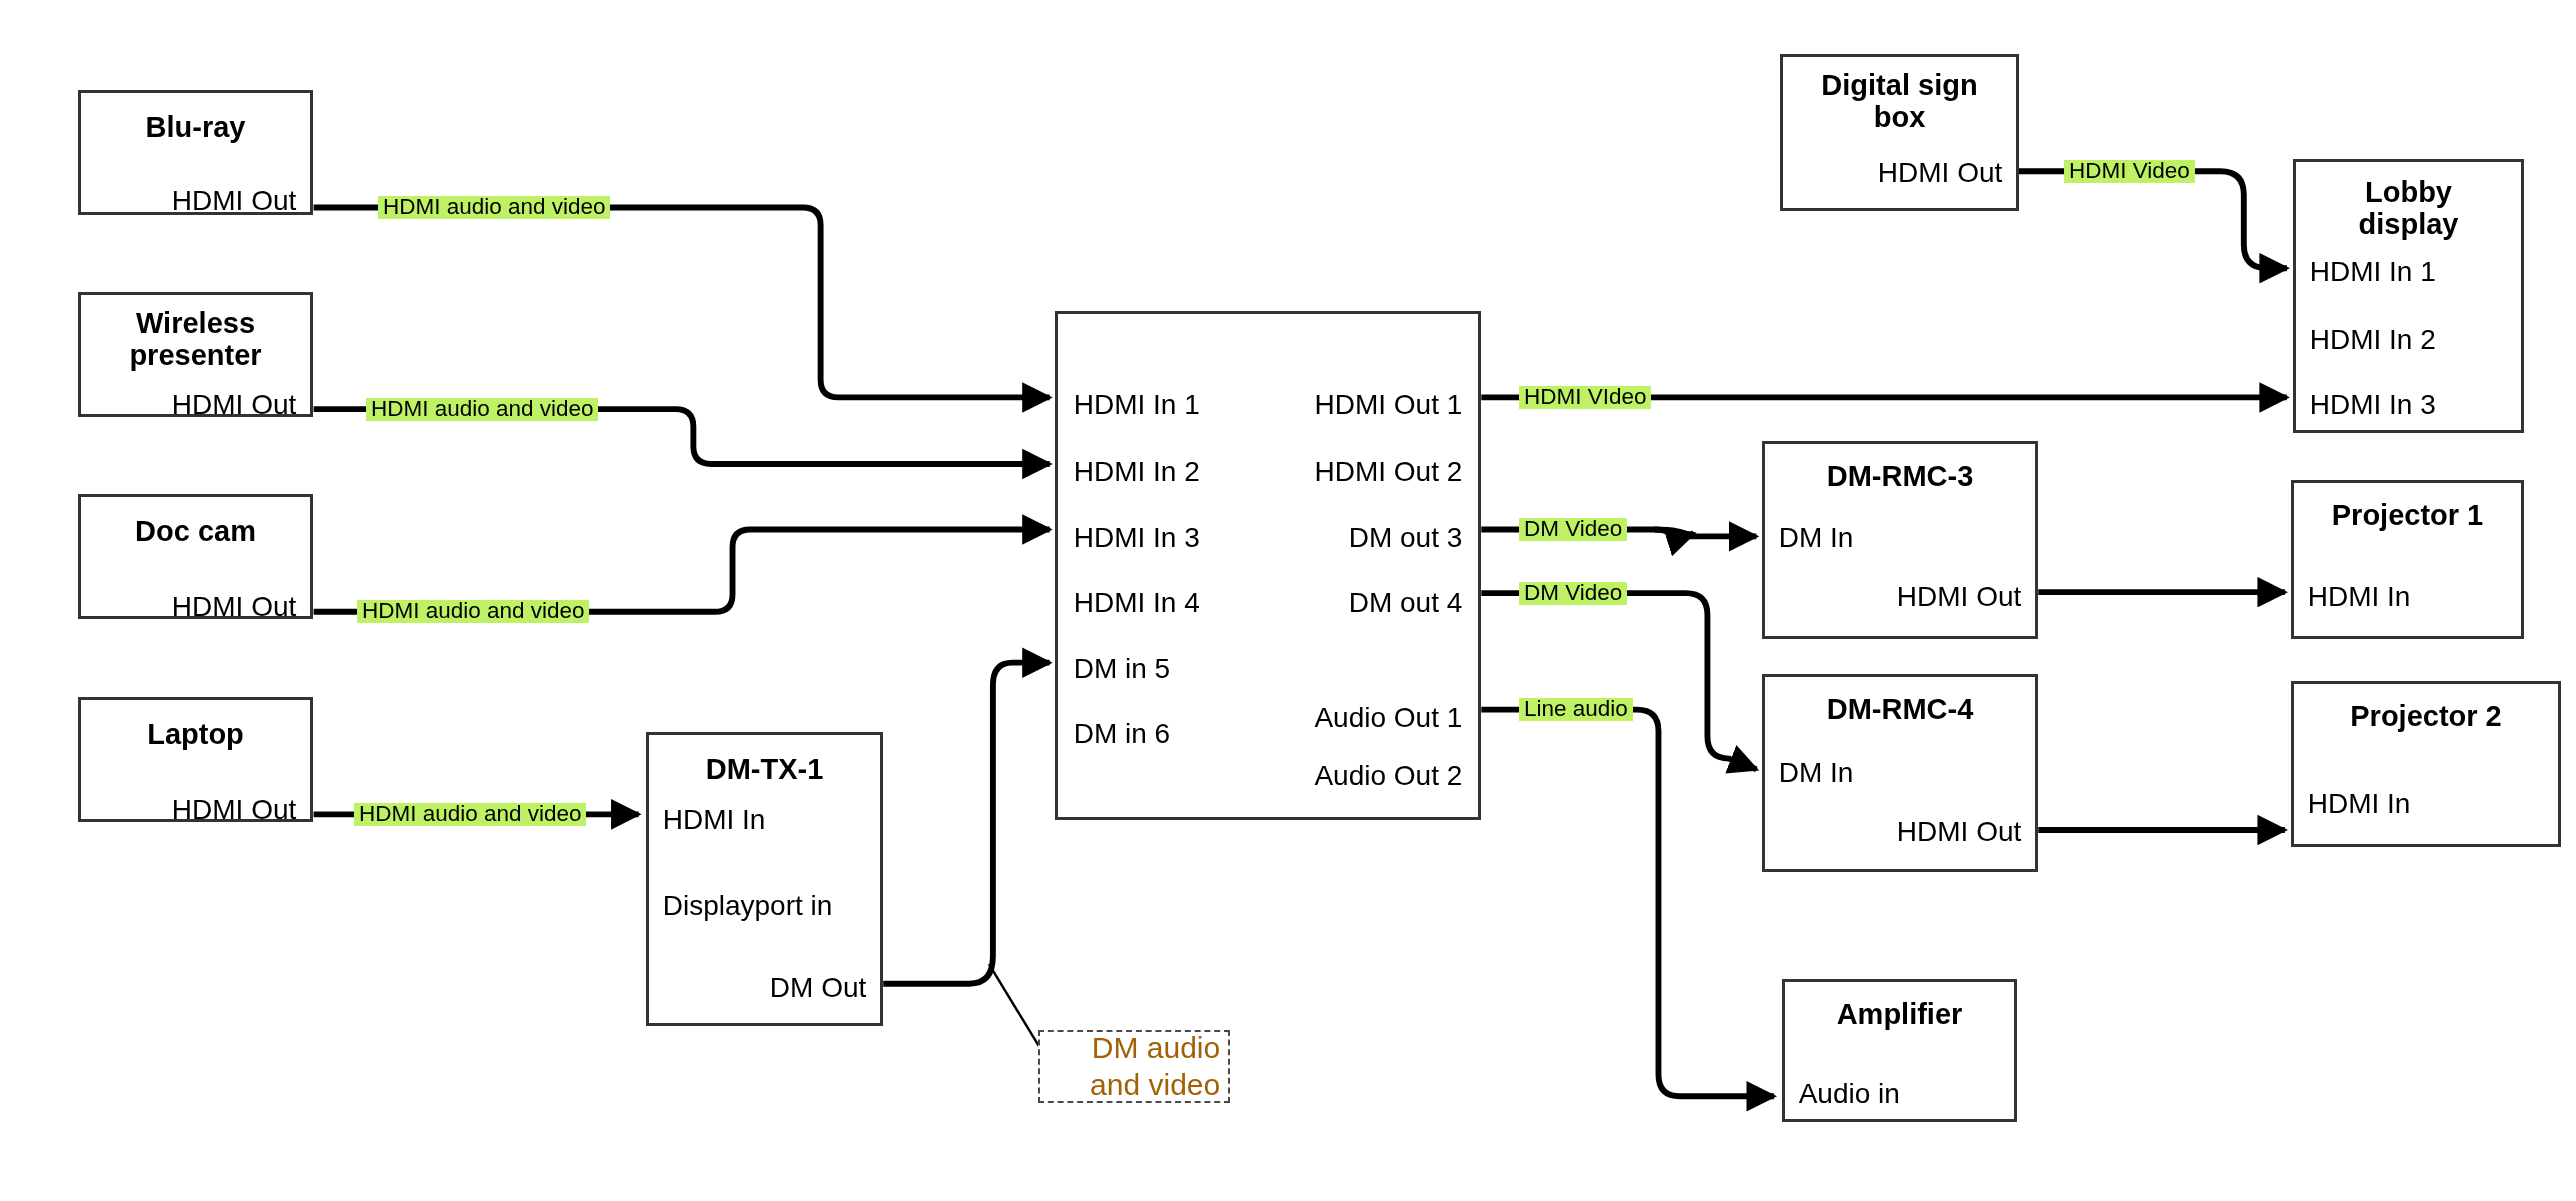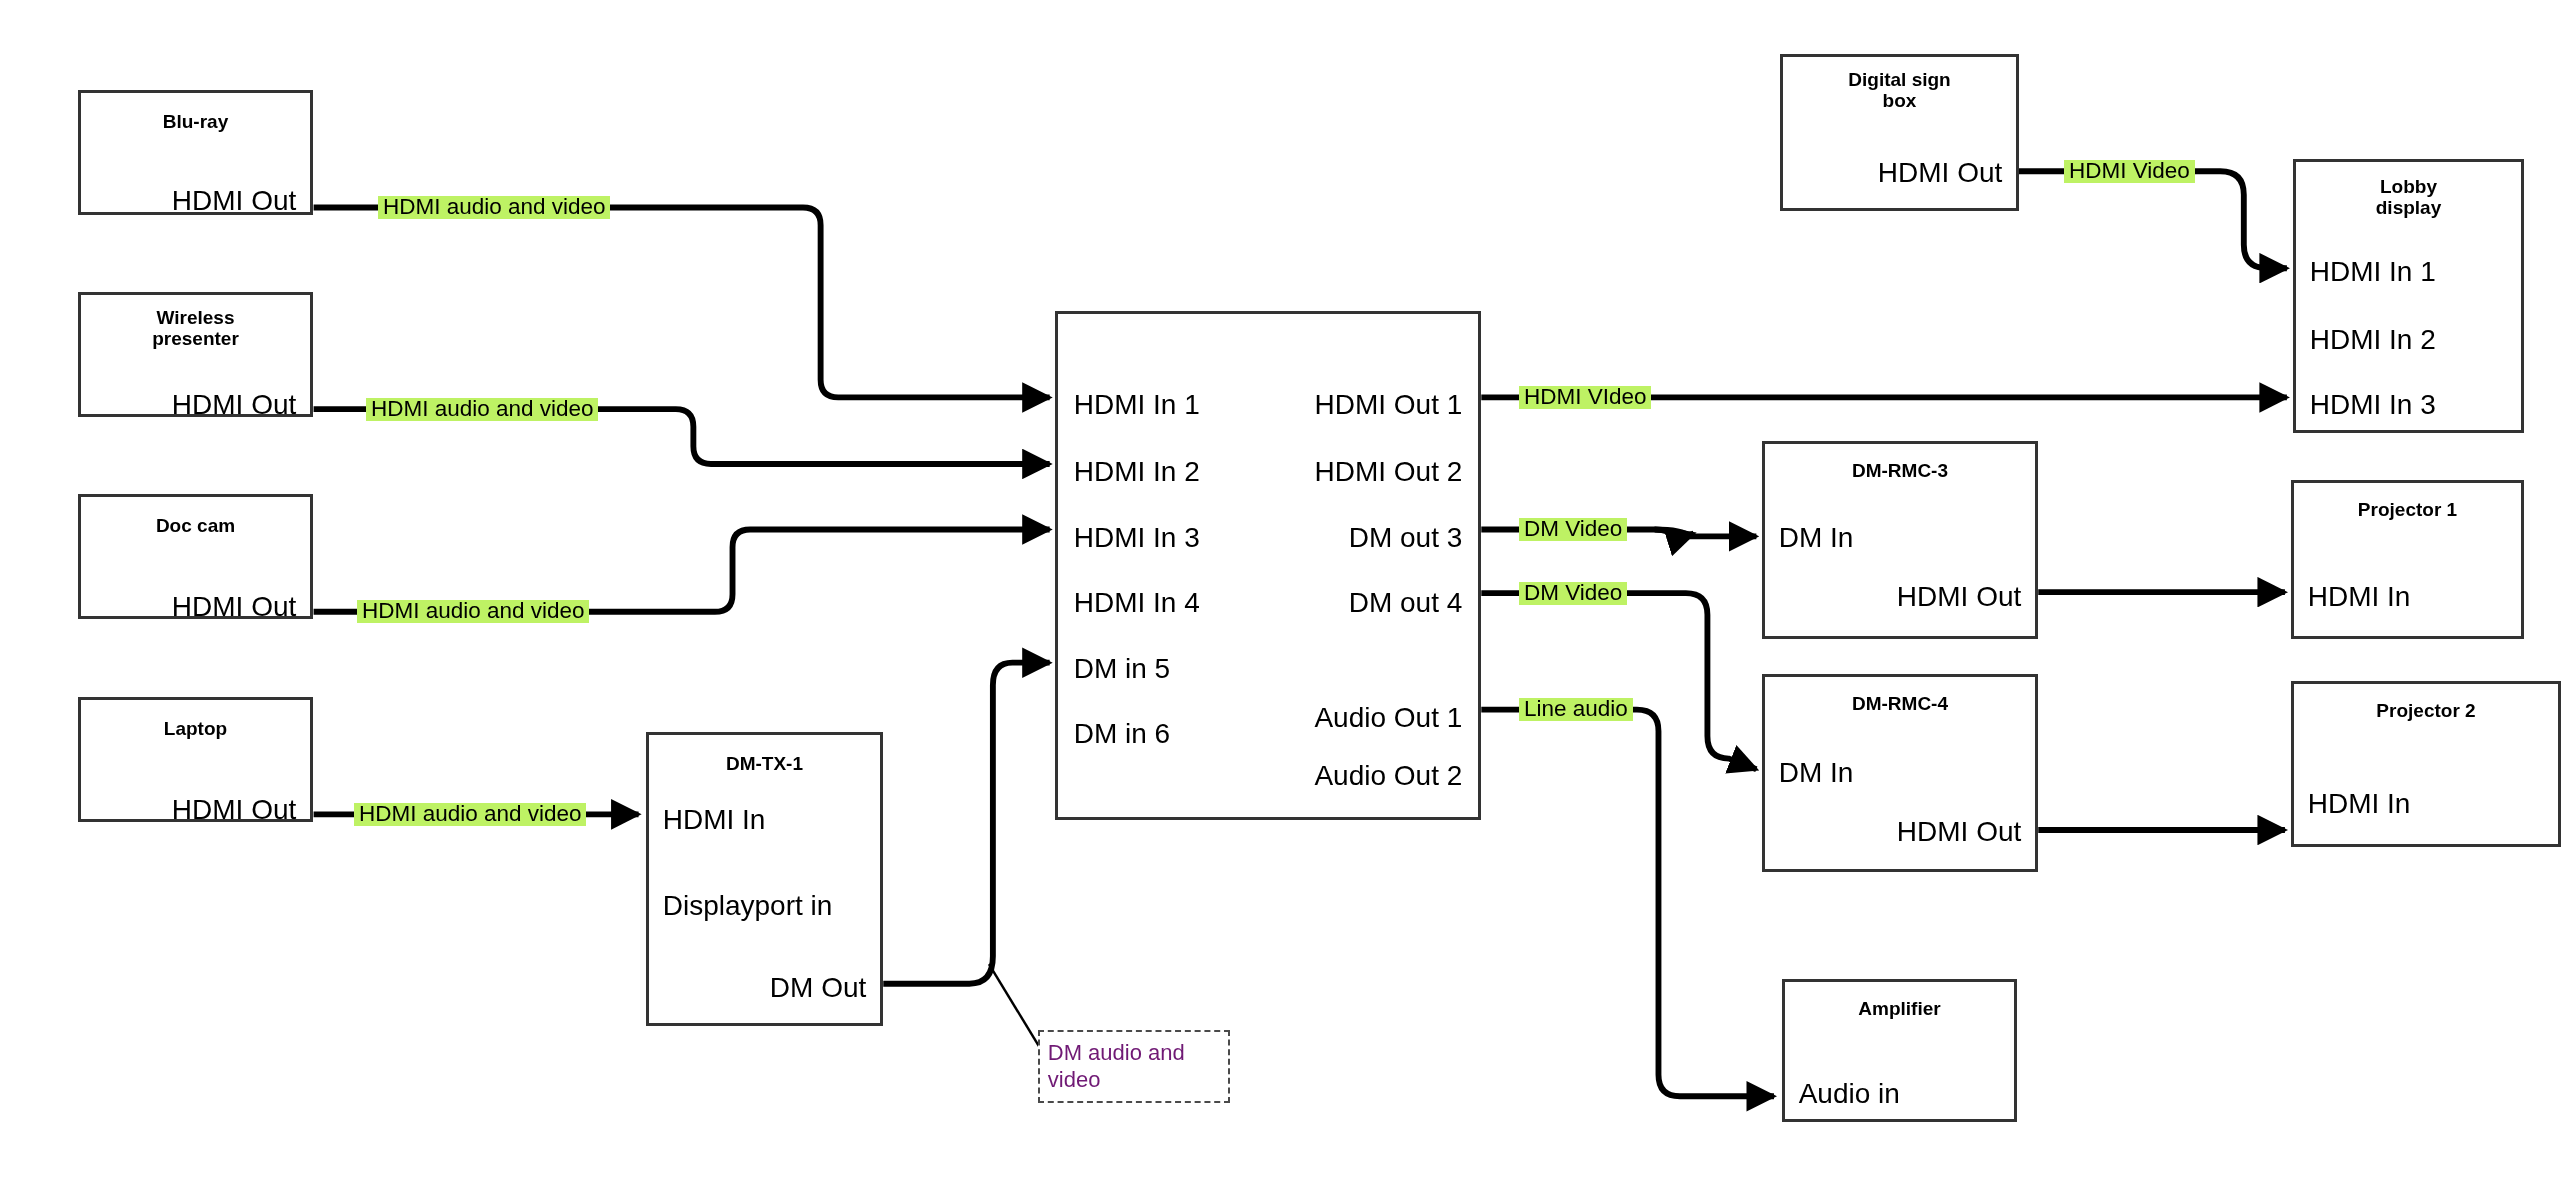--- a/index.html
+++ b/index.html
@@ -30,21 +30,21 @@
     background: #ffffff;
     border: 3.9px solid #333333;
     z-index: 5;
   }
   .node .title {
     position: absolute;
     left: 0;
     right: 0;
     text-align: center;
     font-weight: bold;
-    font-size: 19px;
+    font-size: 29px;
     color: #000000;
     line-height: 1.12;
   }
   .port {
     position: absolute;
     font-size: 28px;
     color: #000000;
     white-space: nowrap;
     line-height: 1;
   }
@@ -58,23 +58,23 @@
     white-space: nowrap;
     padding: 0 4.9px;
     line-height: 1;
     z-index: 8;
   }
   .callout {
     position: absolute;
     box-sizing: border-box;
     border: 2.9px dashed #4a4a4a;
     background: #ffffff;
-    font-size: 22px;
-    color: #701a75;
-    text-align: left;
+    font-size: 30px;
+    color: #a16207;
+    text-align: right;
     line-height: 1.22;
     display: flex;
     align-items: center;
     justify-content: center;
     padding: 3.9px 7.8px;
     z-index: 6;
   }
 </style>
 </head>
 <body>

